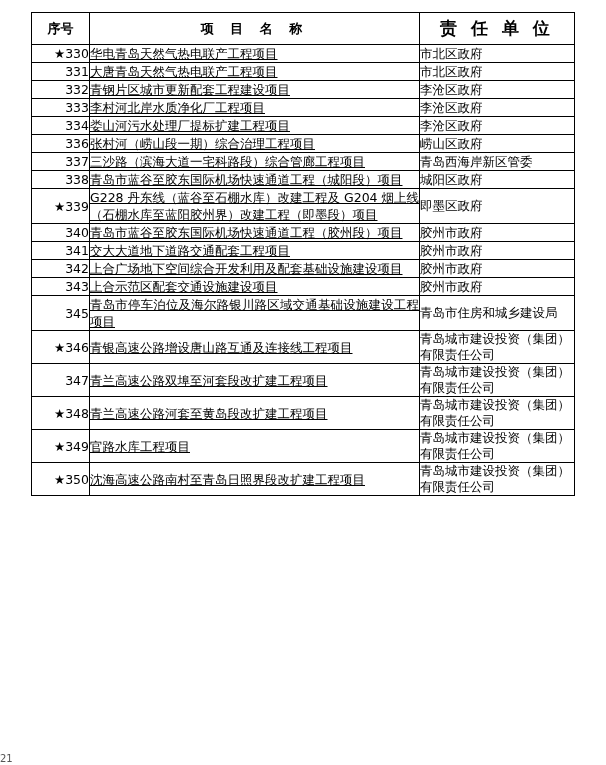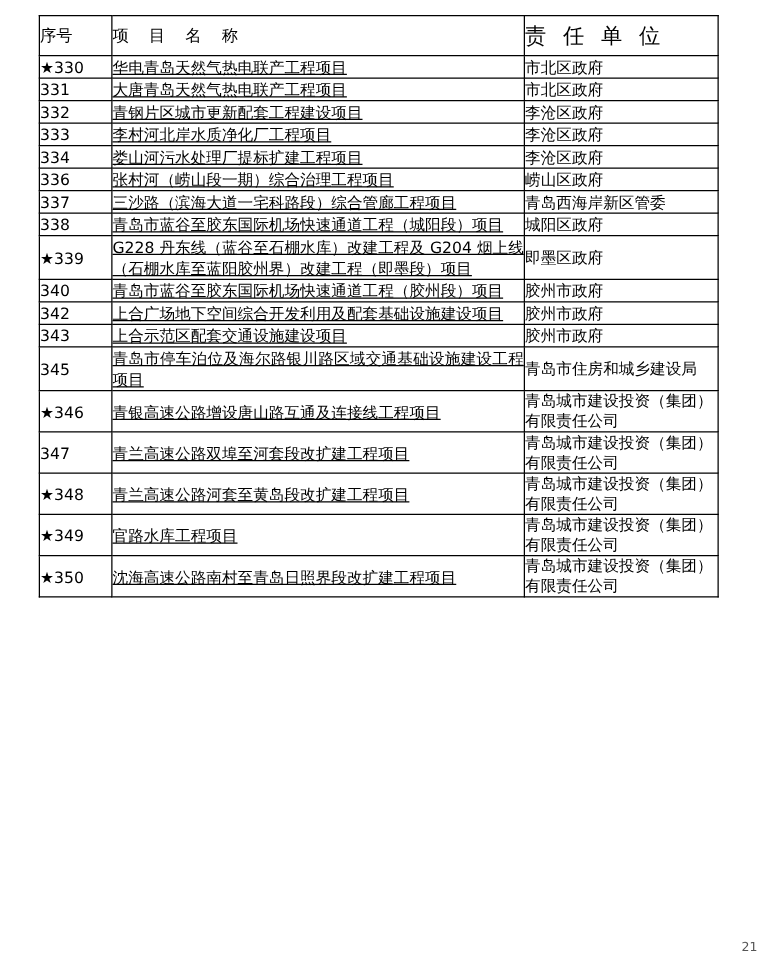--- a/index.html
+++ b/index.html
@@ -35,31 +35,31 @@
     border: 1px solid #000000;
     padding: 0;
     vertical-align: middle;
   }
   col.c-num { width: 58px; }
   col.c-name { width: 330px; }
   col.c-unit { width: 155px; }
 
   thead th {
     height: 31px;
-    font-weight: normal;
+    font-weight: bold;
     font-size: 13px;
-    text-align: left;
+    text-align: center;
     letter-spacing: 0;
   }
   th.h-num { font-size: 13px; }
   th.h-name { font-size: 13px; letter-spacing: 6px; padding-left: 6px; }
   th.h-unit { font-size: 17px; letter-spacing: 4px; padding-left: 4px; }
 
   td.num {
-    text-align: left;
+    text-align: right;
     font-size: 12.5px;
     white-space: nowrap;
     padding: 0 2px;
     margin-top: 12px;
   }
   td.name {
     font-size: 12.5px;
     line-height: 17px;
     padding: 3px 4px 3px 6px;
     text-align: justify;
@@ -69,21 +69,21 @@
   td.unit {
     font-size: 12.5px;
     line-height: 16px;
     padding: 3px 4px 3px 6px;
   }
   .pagenum {
     position: absolute;
     left: 0;
     right: 0;
     bottom: 1px;
-    text-align: right;
+    text-align: left;
     font-size: 10px;
     color: #555;
   }
 </style>
 </head>
 <body>
 
 <div class="page">
   <table class="proj-table">
     <colgroup>
@@ -143,20 +143,25 @@
           <td class="num">★339</td>
           <td class="name">G228 丹东线（蓝谷至石棚水库）改建工程及 G204 烟上线（石棚水库至蓝阳胶州界）改建工程（即墨段）项目</td>
           <td class="unit">即墨区政府</td>
         </tr>
         <tr>
           <td class="num">340</td>
           <td class="name">青岛市蓝谷至胶东国际机场快速通道工程（胶州段）项目</td>
           <td class="unit">胶州市政府</td>
         </tr>
         <tr>
+          <td class="num">341</td>
+          <td class="name">交大大道地下道路交通配套工程项目</td>
+          <td class="unit">胶州市政府</td>
+        </tr>
+        <tr>
           <td class="num">342</td>
           <td class="name">上合广场地下空间综合开发利用及配套基础设施建设项目</td>
           <td class="unit">胶州市政府</td>
         </tr>
         <tr>
           <td class="num">343</td>
           <td class="name">上合示范区配套交通设施建设项目</td>
           <td class="unit">胶州市政府</td>
         </tr>
         <tr>

